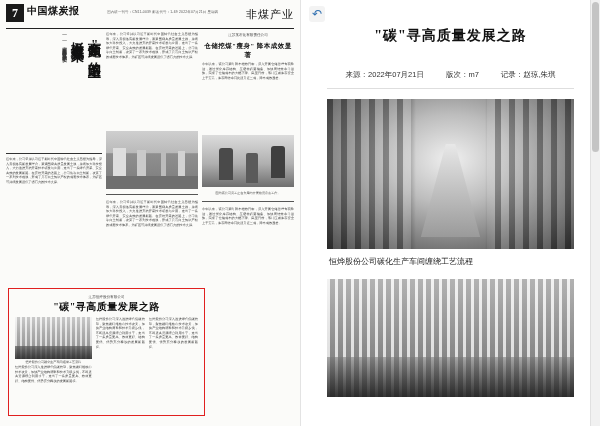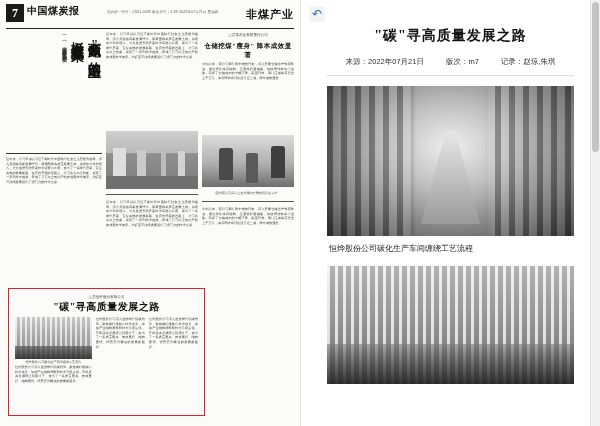--- a/index.html
+++ b/index.html
@@ -63,21 +63,21 @@
     text-align: center;
     font-size: 3.4px;
     color: #555;
     line-height: 6px;
     padding-top: 5px;
     letter-spacing: 0.2px;
   }
   .np-section {
     font-family: "Liberation Serif", serif;
     font-size: 11px;
-    font-weight: bold;
+    font-weight: normal;
     color: #111;
     letter-spacing: 1px;
     padding-top: 3px;
     white-space: nowrap;
   }
 
   .np-body {
     display: flex;
     gap: 4px;
     margin-top: 3px;
@@ -271,21 +271,21 @@
     font-weight: bold;
     color: #111;
     text-align: center;
     line-height: 20px;
     letter-spacing: 1px;
   }
   .meta-row {
     display: flex;
     justify-content: center;
     gap: 22px;
-    margin-top: 10px;
+    margin-top: 23px;
     font-size: 7.5px;
     color: #333;
     line-height: 12px;
   }
   .meta-item { white-space: nowrap; }
   .meta-sep {
     border-bottom: 1px solid #dedede;
     margin-top: 7px;
   }
   .art-figure {

